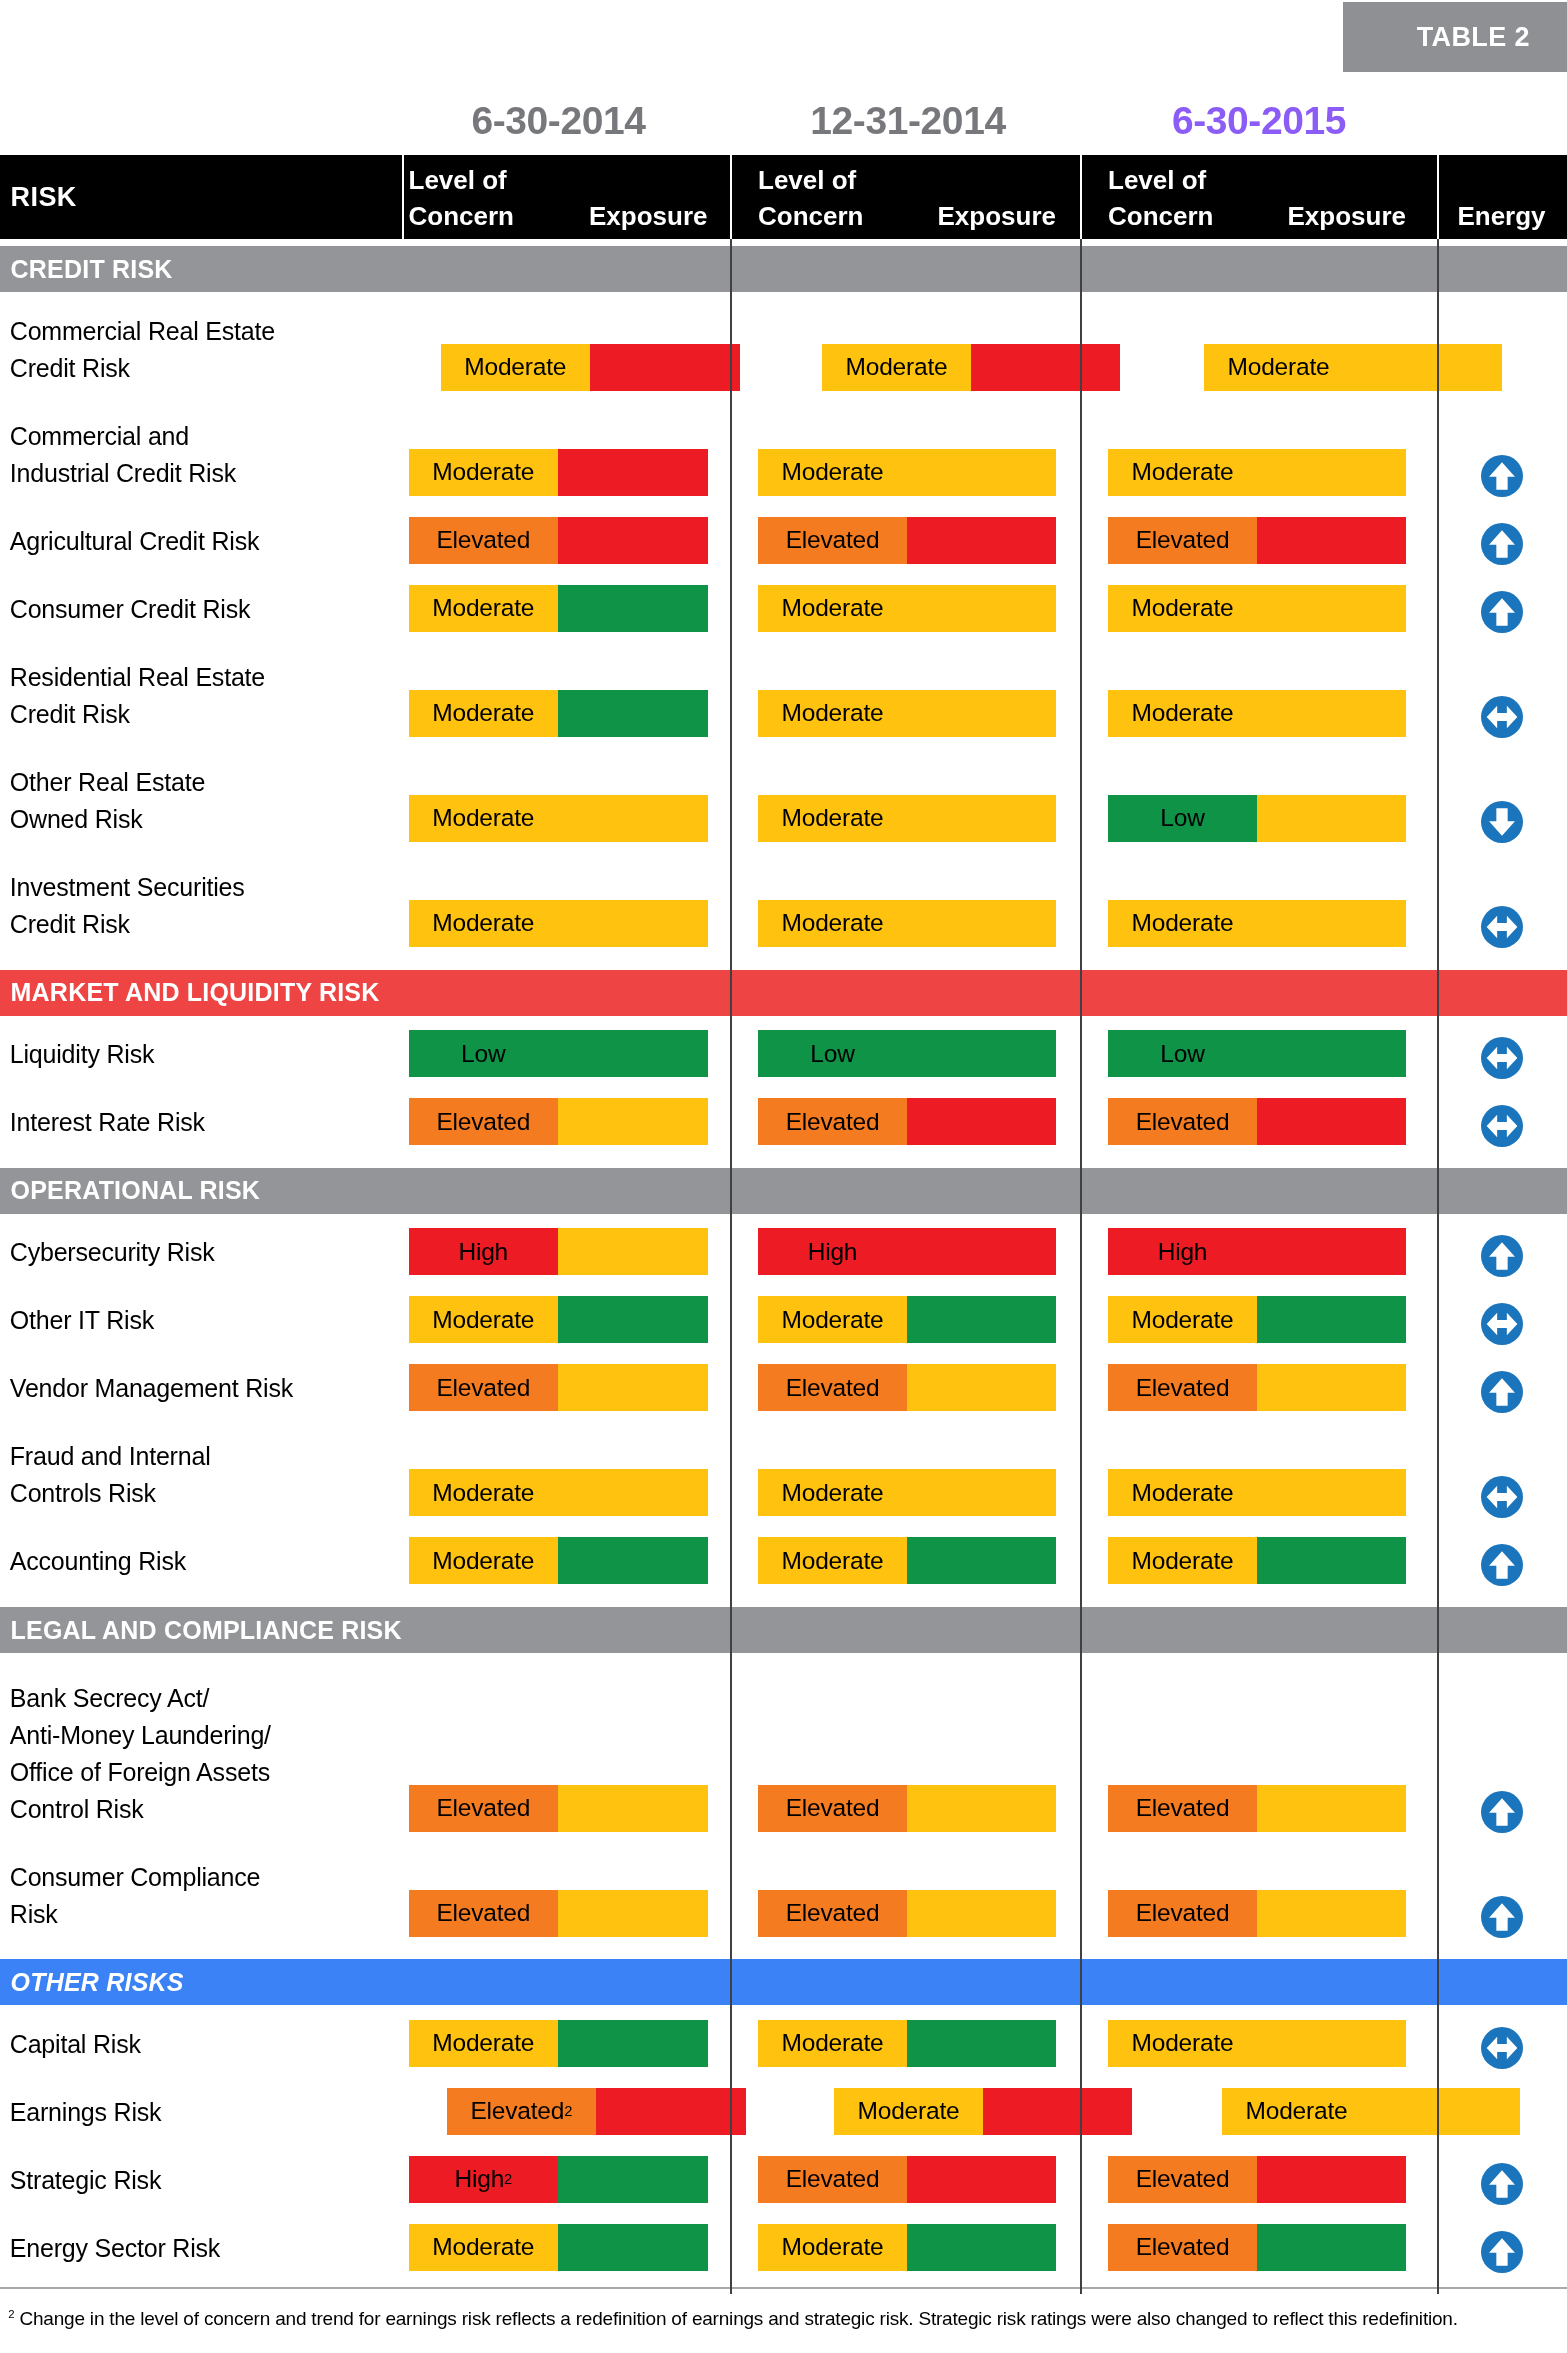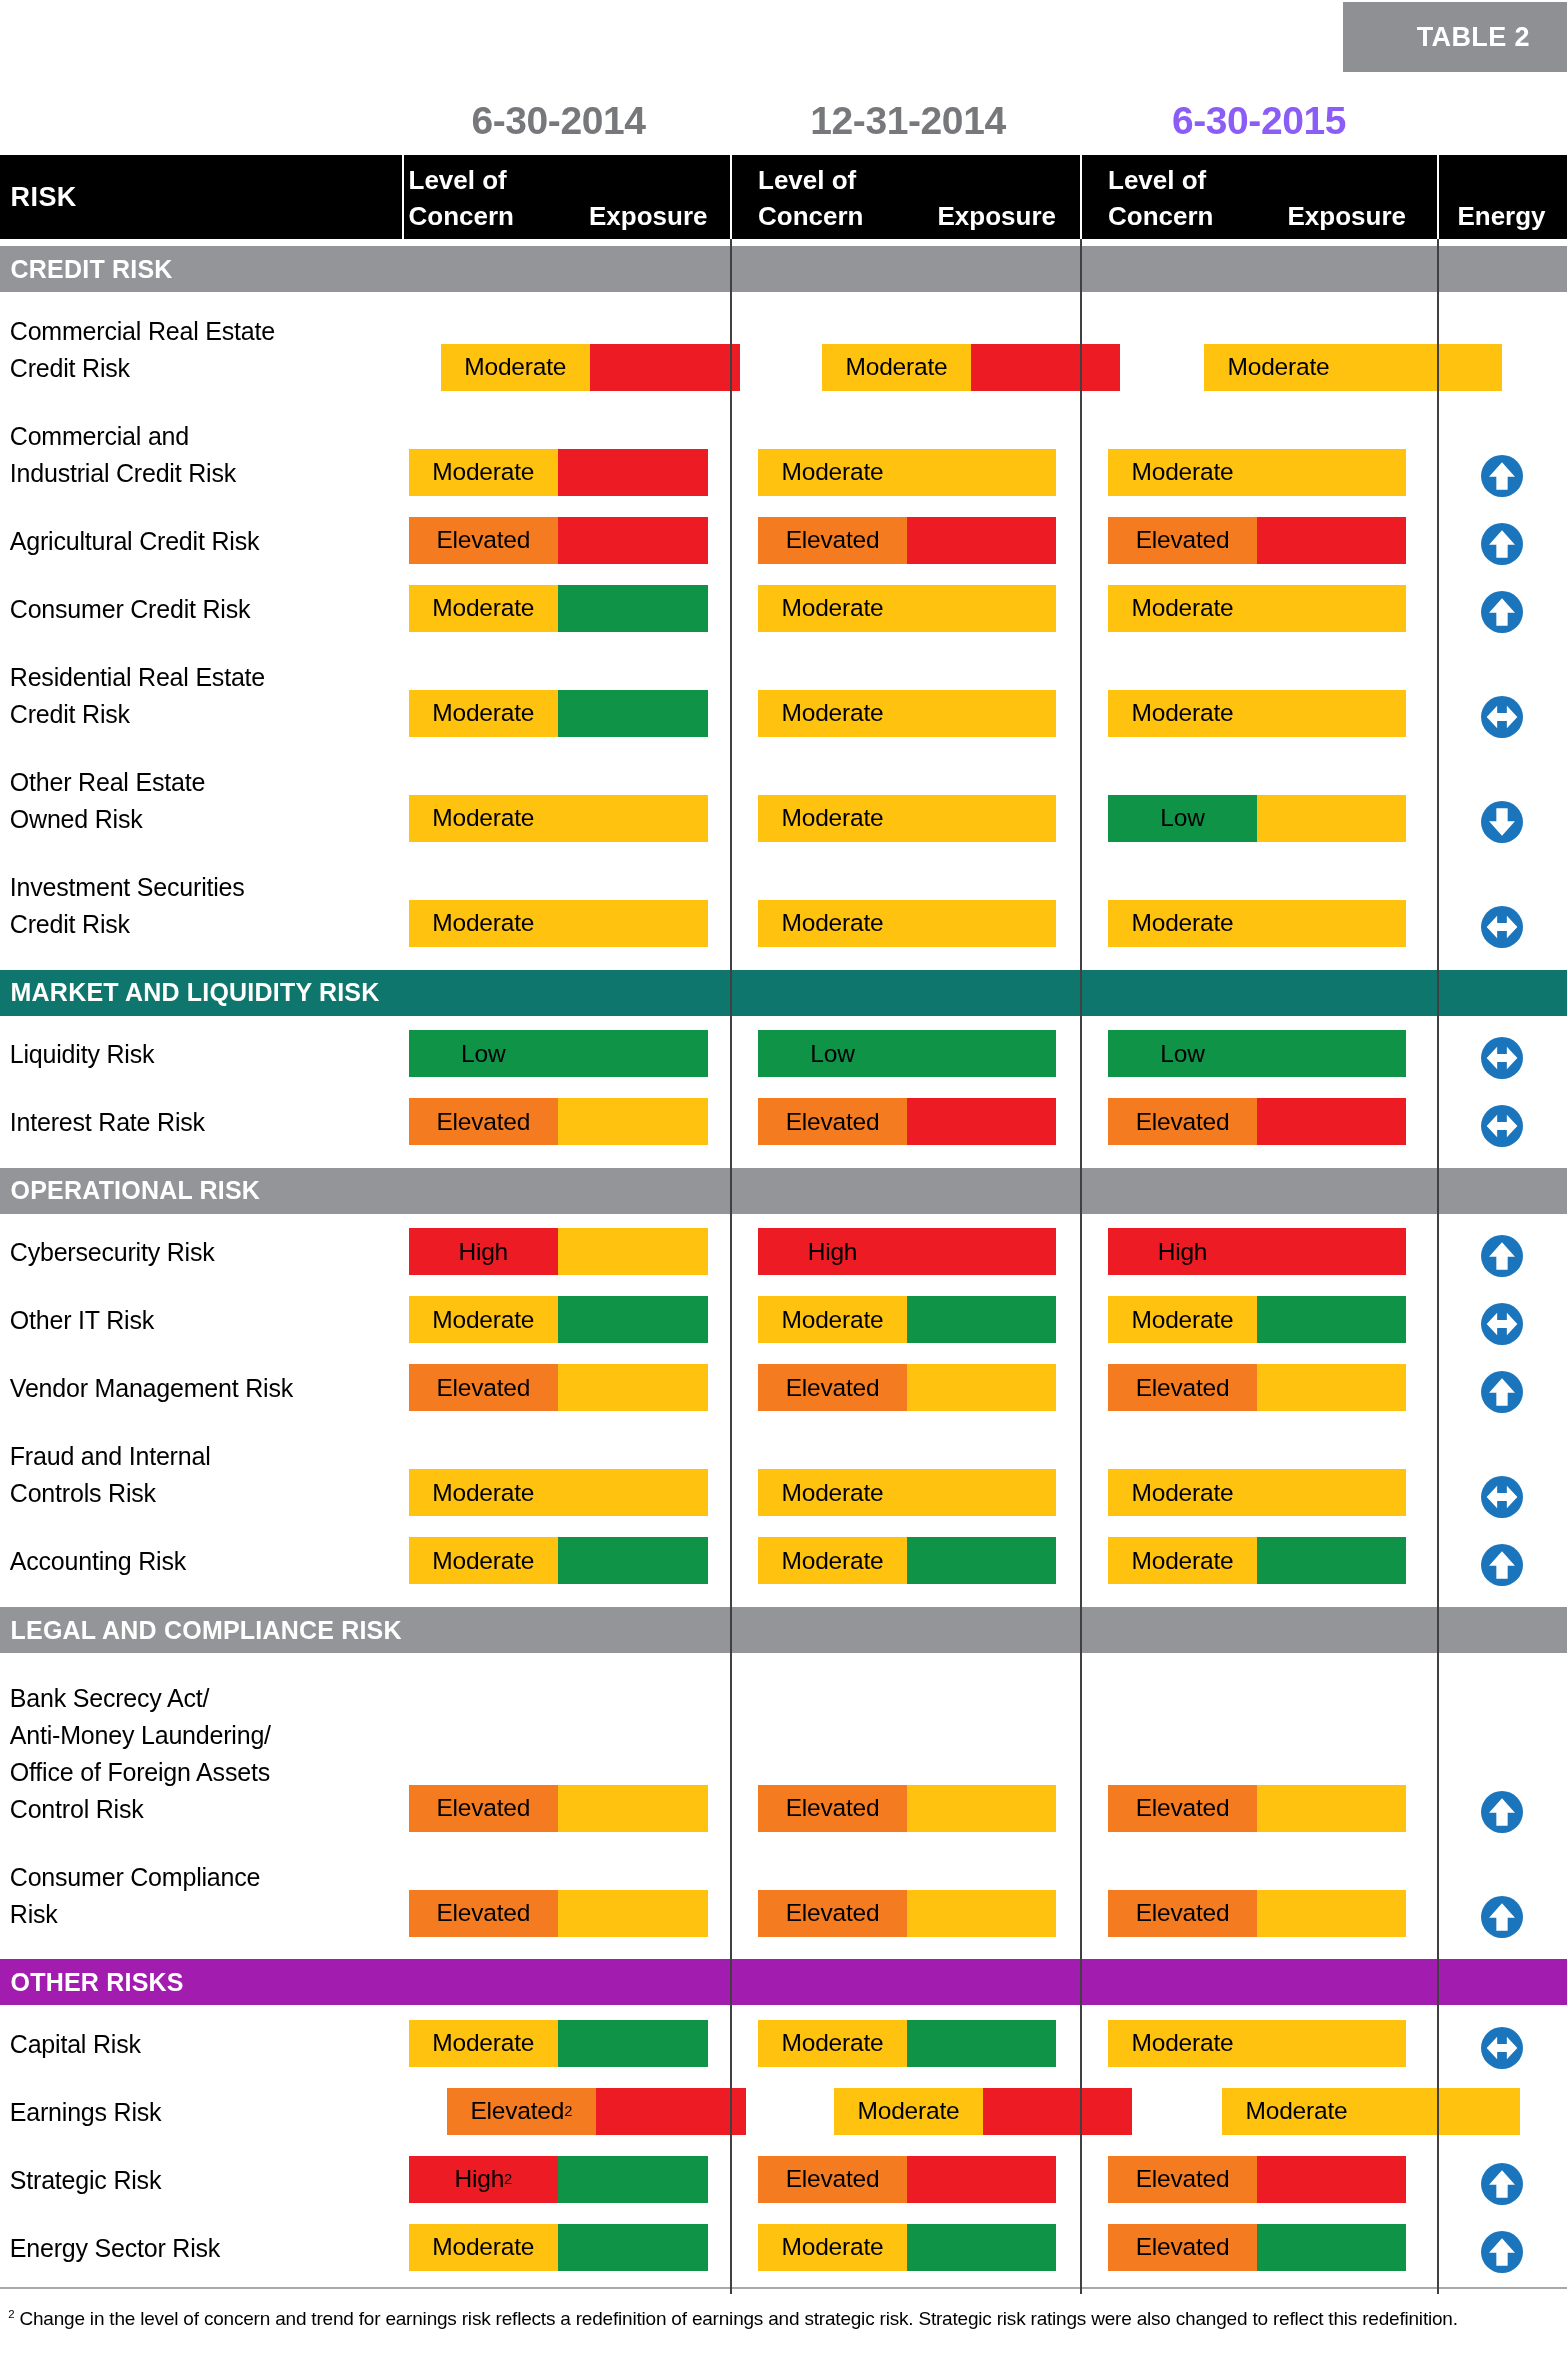--- a/index.html
+++ b/index.html
@@ -282,21 +282,21 @@
             <div class="exposure" style="background: rgb(255, 194, 14);"></div>
           </div>
         </div>
         <div class="trend-cell">
           <svg width="42" height="42" viewBox="0 0 52 52">
             <circle cx="26" cy="26" r="26" fill="#1B75BC"></circle>
             <path d="M7 26 L20 12 V21 H32 V12 L45 26 L32 40 V31 H20 V40 Z" fill="#ffffff"></path>
           </svg>
         </div>
       </div>
-      <div class="section-bar" style="background: #0f766e;">MARKET AND LIQUIDITY RISK</div>
+      <div class="section-bar" style="background: #ef4444;">MARKET AND LIQUIDITY RISK</div>
       <div class="grid row" style="height: 68px;">
         <div class="row-name">Liquidity Risk</div>
         <div class="cell-1">
           <div class="bar">
             <div class="concern" style="background: rgb(14, 147, 71);">Low</div>
             <div class="exposure" style="background: rgb(14, 147, 71);"></div>
           </div>
         </div>
         <div class="cell-2">
           <div class="bar">
@@ -528,21 +528,21 @@
             <div class="exposure" style="background: rgb(255, 194, 14);"></div>
           </div>
         </div>
         <div class="trend-cell">
           <svg width="42" height="42" viewBox="0 0 52 52">
             <circle cx="26" cy="26" r="26" fill="#1B75BC"></circle>
             <path d="M26 9 L42 27 H33 V43 H19 V27 H10 Z" fill="#ffffff"></path>
           </svg>
         </div>
       </div>
-      <div class="section-bar" style="background: #a21caf;">OTHER RISKS</div>
+      <div class="section-bar" style="background: #3b82f6; font-style: italic;">OTHER RISKS</div>
       <div class="grid row" style="height: 68px;">
         <div class="row-name">Capital Risk</div>
         <div class="cell-1">
           <div class="bar">
             <div class="concern" style="background: rgb(255, 194, 14);">Moderate</div>
             <div class="exposure" style="background: rgb(14, 147, 71);"></div>
           </div>
         </div>
         <div class="cell-2">
           <div class="bar">

